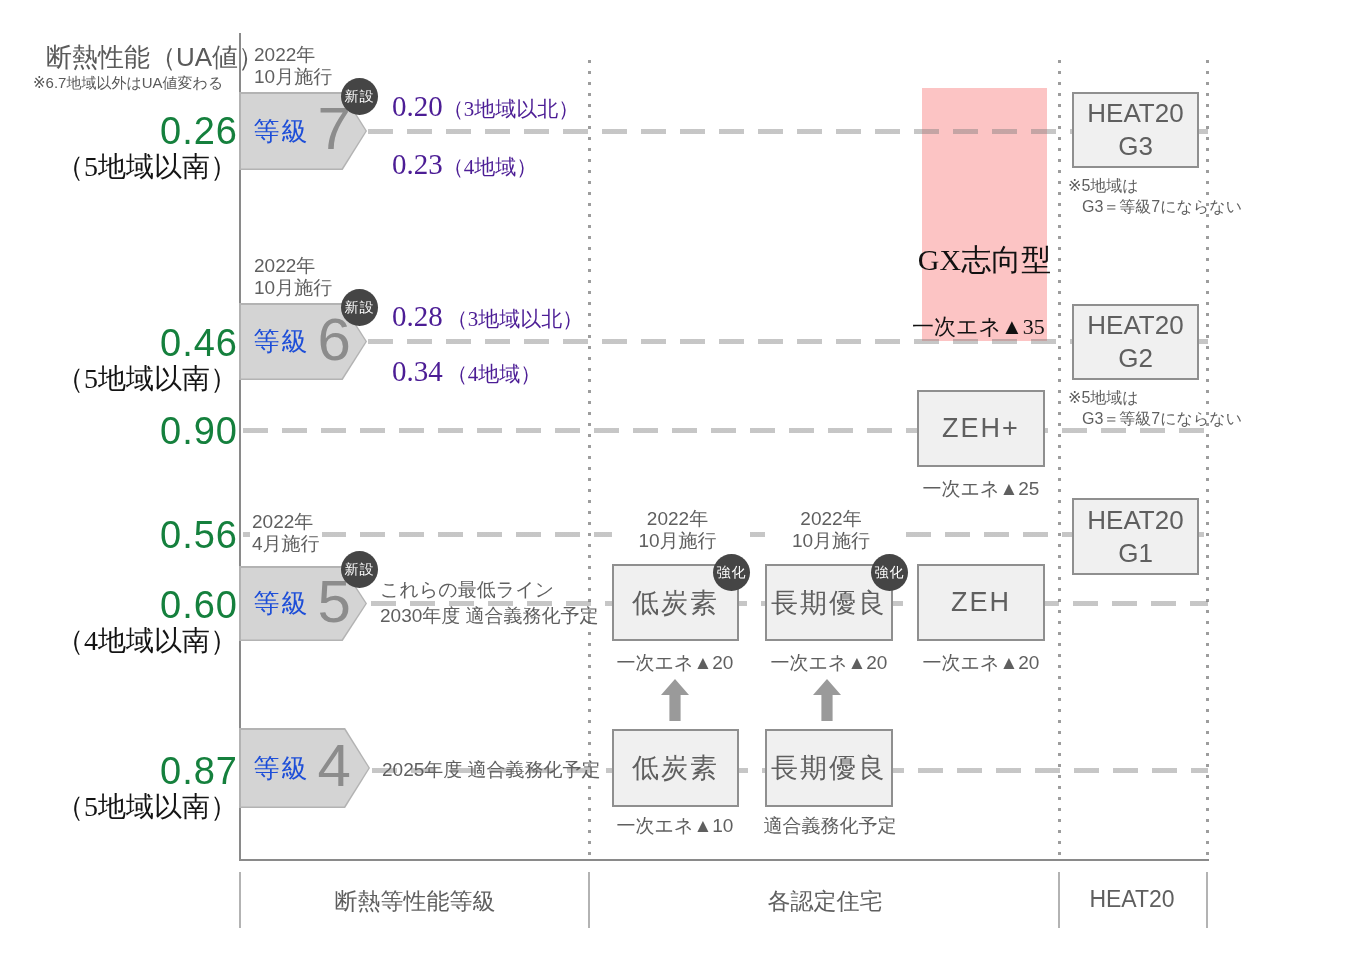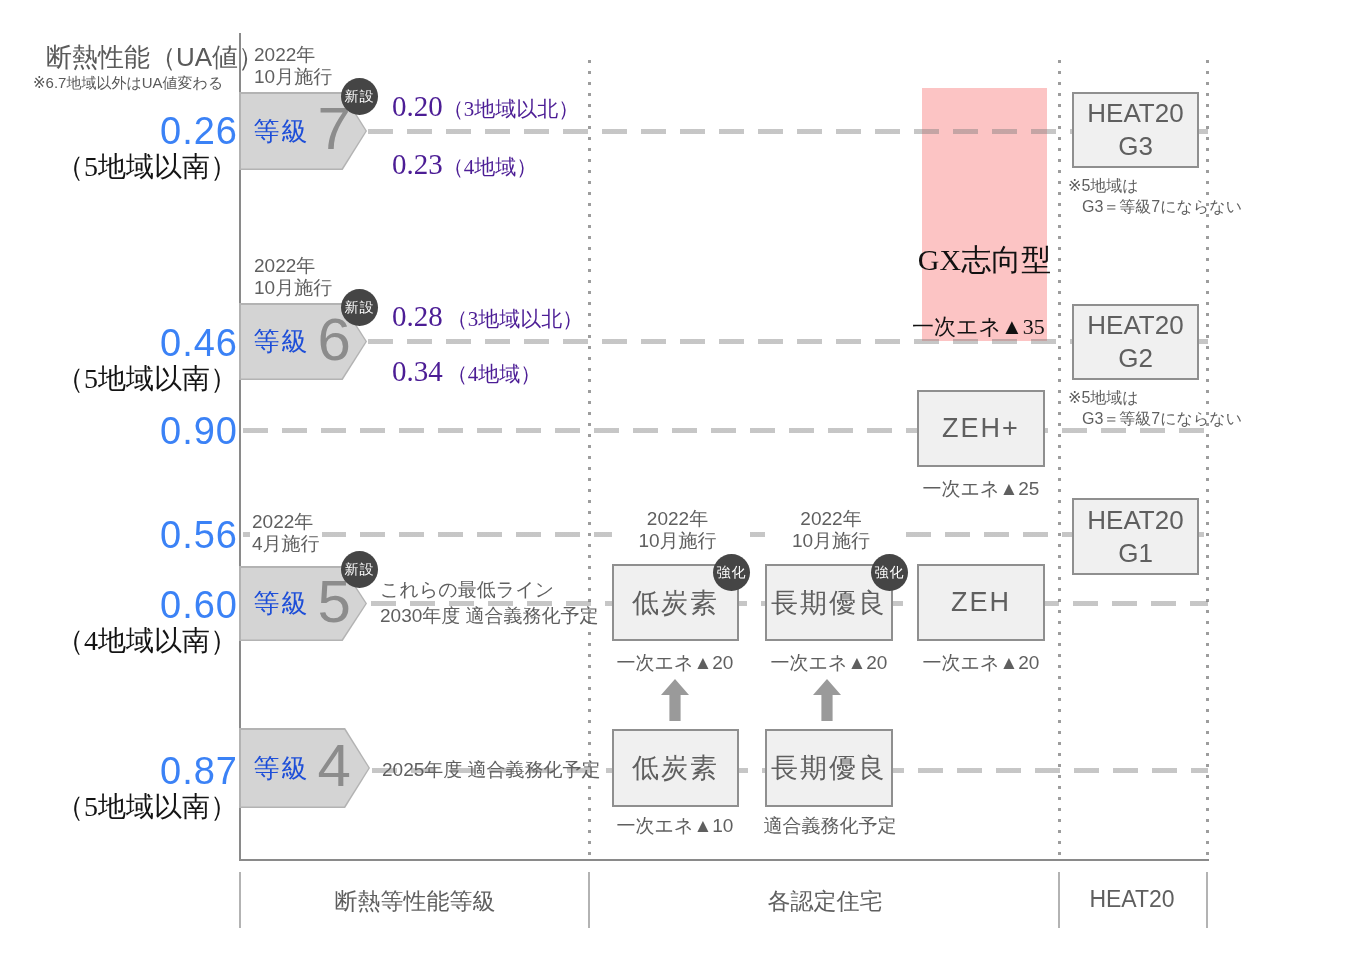--- a/index.html
+++ b/index.html
@@ -11,21 +11,21 @@
   
   .vline-solid{width:2px;background:#8a8a8a;z-index:2;}
   .hline-solid{height:2px;background:#8a8a8a;z-index:2;}
   .vline-dotted{width:3px;z-index:1;
     background:repeating-linear-gradient(180deg,#9d9d9d 0 3px,transparent 3px 11px);}
   .dash{height:5px;z-index:2;
     background:repeating-linear-gradient(90deg,rgba(120,120,120,.42) 0 25px,transparent 25px 39px);}
   .divider{width:2px;background:#b3b3b3;z-index:2;}
   
   .ua{left:20px;width:218px;text-align:right;z-index:4;}
-  .ua .num{font-size:38px;line-height:42px;color:#3b82f6;letter-spacing:1px;}
+  .ua .num{font-size:38px;line-height:42px;color:#15803d;letter-spacing:1px;}
   .ua .region{display:block;font-family:"Liberation Serif","DejaVu Serif",serif;
     font-size:28px;line-height:30px;color:#141414;}
   .hdr-title{font-size:26px;color:#5a5a5a;z-index:4;}
   .hdr-note{font-size:15px;color:#5a5a5a;z-index:4;}
   
   .pent{z-index:3;}
   .pent .outer{position:absolute;inset:0;background:#b3b3b3;
     clip-path:polygon(0 0,81% 0,100% 50%,81% 100%,0 100%);}
   .pent .inner{position:absolute;inset:1.5px;background:#d4d4d4;
     clip-path:polygon(0 0,81% 0,100% 50%,81% 100%,0 100%);

